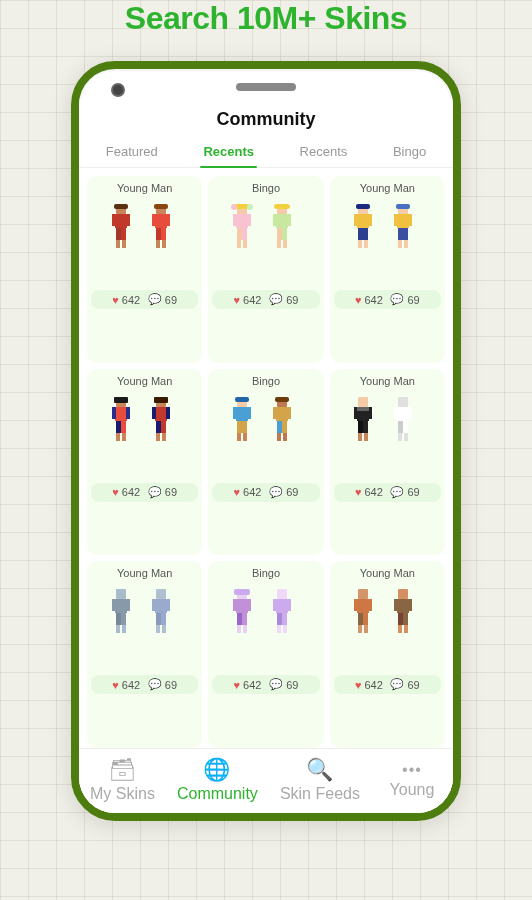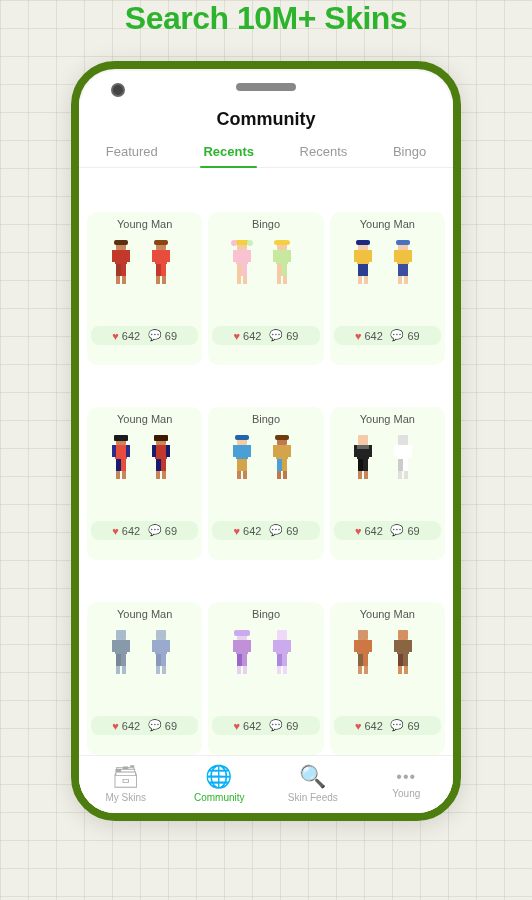--- a/index.html
+++ b/index.html
@@ -119,21 +119,20 @@
     .skins-grid::-webkit-scrollbar { display: none; }
 
     .skin-card {
       background: #f6fef0;
       border-radius: 10px;
       display: flex;
       flex-direction: column;
       align-items: center;
       padding: 6px 4px 4px;
       overflow: hidden;
-      margin-top: 36px;
     }
     .skin-label {
       font-size: 11px;
       color: #555;
       margin-bottom: 4px;
       text-align: center;
     }
     .skin-image-area {
       width: 100%;
       height: 88px;
@@ -174,21 +173,21 @@
     .nav-item {
       display: flex;
       flex-direction: column;
       align-items: center;
       gap: 2px;
       cursor: pointer;
       min-width: 60px;
     }
     .nav-icon { font-size: 22px; color: #aaa; }
     .nav-icon.active { color: #2db32d; }
-    .nav-label { font-size: 10px; color: #aaa; }
+    .nav-label { font-size: 16px; color: #aaa; }
     .nav-label.active { color: #2db32d; }
   </style>
 </head>
 <body>
 
 <h1 class="headline">Search 10M+ Skins</h1>
 
 <div class="phone-outer">
   <div class="phone-top-bar">
     <div class="phone-camera"></div>

